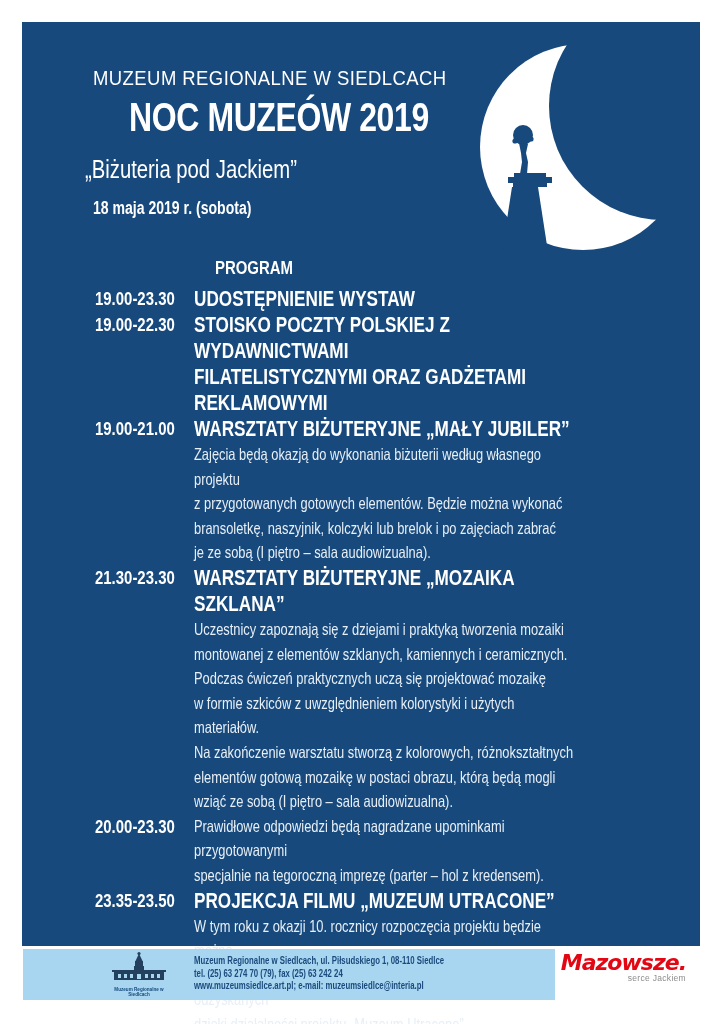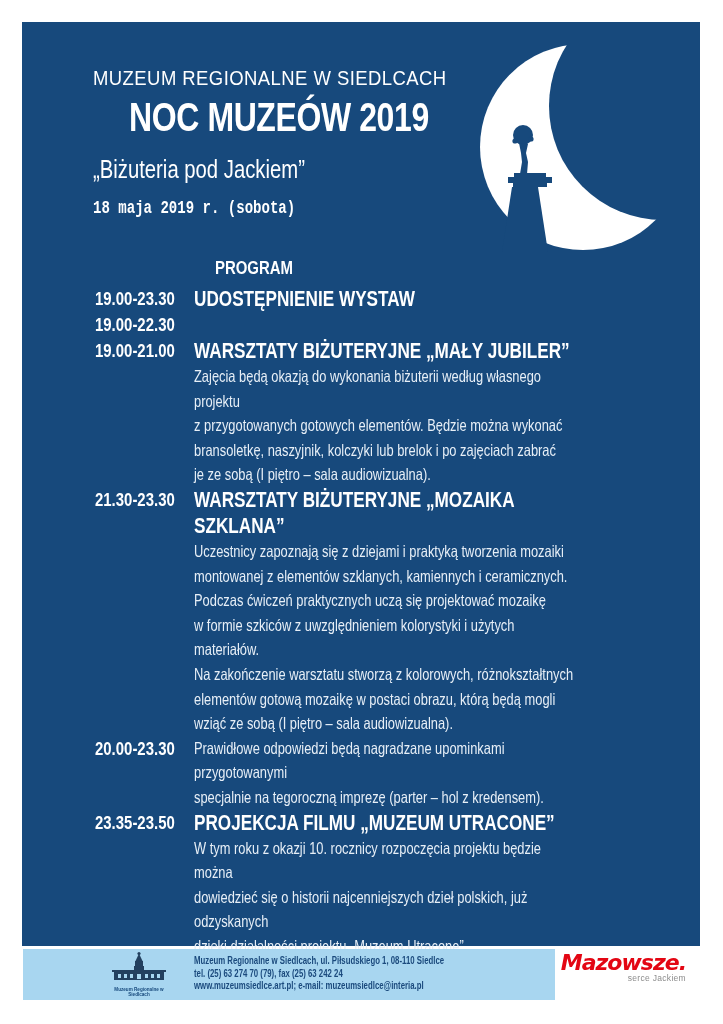--- a/index.html
+++ b/index.html
@@ -12,22 +12,22 @@
     background:#17497C;color:#fff;
   }
   .abs{position:absolute;}
   
   .cn78{display:inline-block;transform:scaleX(.78);transform-origin:0 0;white-space:pre-line;}
   .cn83{display:inline-block;transform:scaleX(.83);transform-origin:0 0;white-space:pre-line;}
   .cn88{display:inline-block;transform:scaleX(.88);transform-origin:0 0;white-space:pre-line;}
 
   .eyebrow{left:71px;top:44px;font-size:21px;letter-spacing:.5px;font-weight:400;}
   .bigtitle{left:71px;top:72px;font-size:41px;font-weight:bold;letter-spacing:-.5px;margin-left:36px;}
-  .subtitle{left:71px;top:132px;font-size:26px;font-weight:400;}
-  .datel{left:71px;top:176px;font-size:18px;font-weight:bold;font-family:Liberation Mono, monospace;}
+  .subtitle{left:63px;top:132px;font-size:26px;font-weight:400;}
+  .datel{left:71px;top:176px;font-size:18px;font-weight:bold;}
 
   .moon{left:438px;top:0px;}
 
   .program{position:absolute;left:73px;top:233px;width:590px;}
   .pheading{margin-left:120px;font-size:18px;font-weight:bold;line-height:27px;margin-bottom:4px;}
   .prow{display:grid;grid-template-columns:99px 1fr;}
   .ptime{font-size:18px;font-weight:bold;line-height:26px;}
   .ptitle{font-size:22px;font-weight:bold;line-height:26px;}
   .pbody{font-size:16.5px;line-height:24.6px;color:#E7EFF7;}
 
@@ -89,20 +89,24 @@
     </div>
     <div>
         <div class="prow">
           <div class="ptime"><span class="cn83">19.00-23.30</span></div>
           <div>
             <div class="ptitle"><span class="cn78">UDOSTĘPNIENIE WYSTAW</span></div>
           </div>
         </div>
         <div class="prow">
           <div class="ptime"><span class="cn83">19.00-22.30</span></div>
+          <div>
+            <div class="ptitle"><span class="cn78">STOISKO POCZTY POLSKIEJ Z WYDAWNICTWAMI
+FILATELISTYCZNYMI ORAZ GADŻETAMI REKLAMOWYMI</span></div>
+          </div>
         </div>
         <div class="prow">
           <div class="ptime"><span class="cn83">19.00-21.00</span></div>
           <div>
             <div class="ptitle"><span class="cn78">WARSZTATY BIŻUTERYJNE „MAŁY JUBILER”</span></div>
             <div class="pbody"><span class="cn78">Zajęcia będą okazją do wykonania biżuterii według własnego projektu
 z przygotowanych gotowych elementów. Będzie można wykonać
 bransoletkę, naszyjnik, kolczyki lub brelok i po zajęciach zabrać
 je ze sobą (I piętro – sala audiowizualna).</span></div>
           </div>

